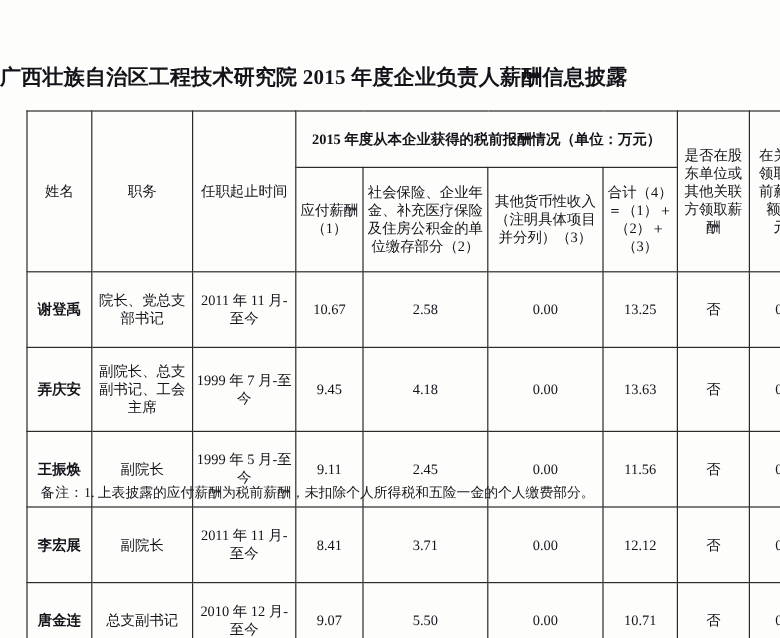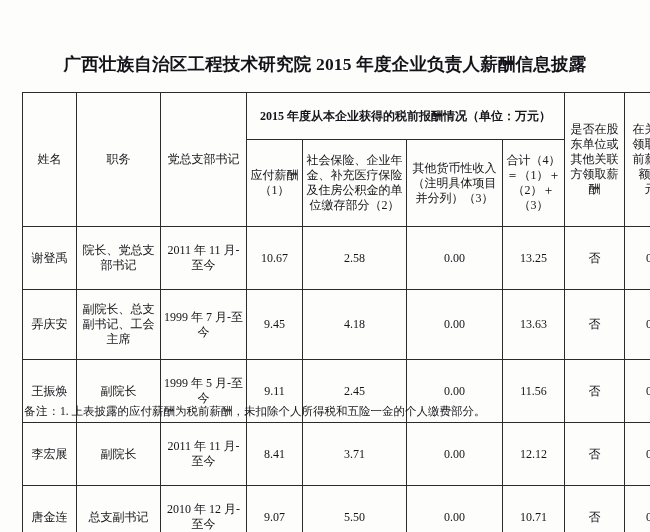--- a/index.html
+++ b/index.html
@@ -20,21 +20,21 @@
     height: 532px;
     background: #fdfdfb;
     box-sizing: border-box;
     padding: 0;
   }
   .doc-title {
     position: absolute;
     top: 52px;
     left: 0;
     width: 650px;
-    text-align: center;
+    text-align: left;
     font-size: 17.5px;
     font-weight: bold;
     letter-spacing: 0.2px;
     color: #13131a;
     font-family: "Liberation Serif", "DejaVu Serif", serif;
     white-space: nowrap;
   }
   .table-wrap {
     position: absolute;
     top: 92px;
@@ -65,21 +65,21 @@
   .col-post { width: 84px; }
   .col-period { width: 86px; }
   .col-pay { width: 56px; }
   .col-social { width: 104px; }
   .col-other { width: 96px; }
   .col-total { width: 62px; }
   .col-isdraw { width: 60px; }
   .col-affil { width: 64px; }
 
   .r-name {
-    font-weight: normal;
+    font-weight: bold;
     font-size: 11px;
   }
   .r-post {
     font-size: 10.5px;
   }
   .r-period {
     font-size: 10.5px;
   }
   .r-num {
     font-size: 11px;
@@ -94,20 +94,21 @@
     position: absolute;
     left: 24px;
     top: 402px;
     width: 600px;
     font-size: 11.5px;
     line-height: 1.7;
     color: #15151b;
   }
   .note-line-1 {
     white-space: nowrap;
+    margin-left: 10px;
   }
   .note-line-2 {
     padding-left: 34px;
     white-space: nowrap;
   }
   .note-label {
     letter-spacing: 0.5px;
   }
 </style>
 </head>
@@ -127,21 +128,21 @@
         <col class="col-social">
         <col class="col-other">
         <col class="col-total">
         <col class="col-isdraw">
         <col class="col-affil">
       </colgroup>
       <thead>
         <tr class="head-row-1">
           <td rowspan="2">姓名</td>
           <td rowspan="2">职务</td>
-          <td rowspan="2">党总支部书记</td>
+          <td rowspan="2">任职起止时间</td>
           <td colspan="4" class="grp-head">2015 年度从本企业获得的税前报酬情况（单位：万元）</td>
           <td rowspan="2">是否在股东单位或其他关联方领取薪酬</td>
           <td rowspan="2">在关联方领取的税前薪酬总额（万元）</td>
         </tr>
         <tr class="head-row-2">
           <td>应付薪酬（1）</td>
           <td>社会保险、企业年金、补充医疗保险及住房公积金的单位缴存部分（2）</td>
           <td>其他货币性收入（注明具体项目并分列）（3）</td>
           <td>合计（4）＝（1）＋（2）＋（3）</td>
         </tr>

